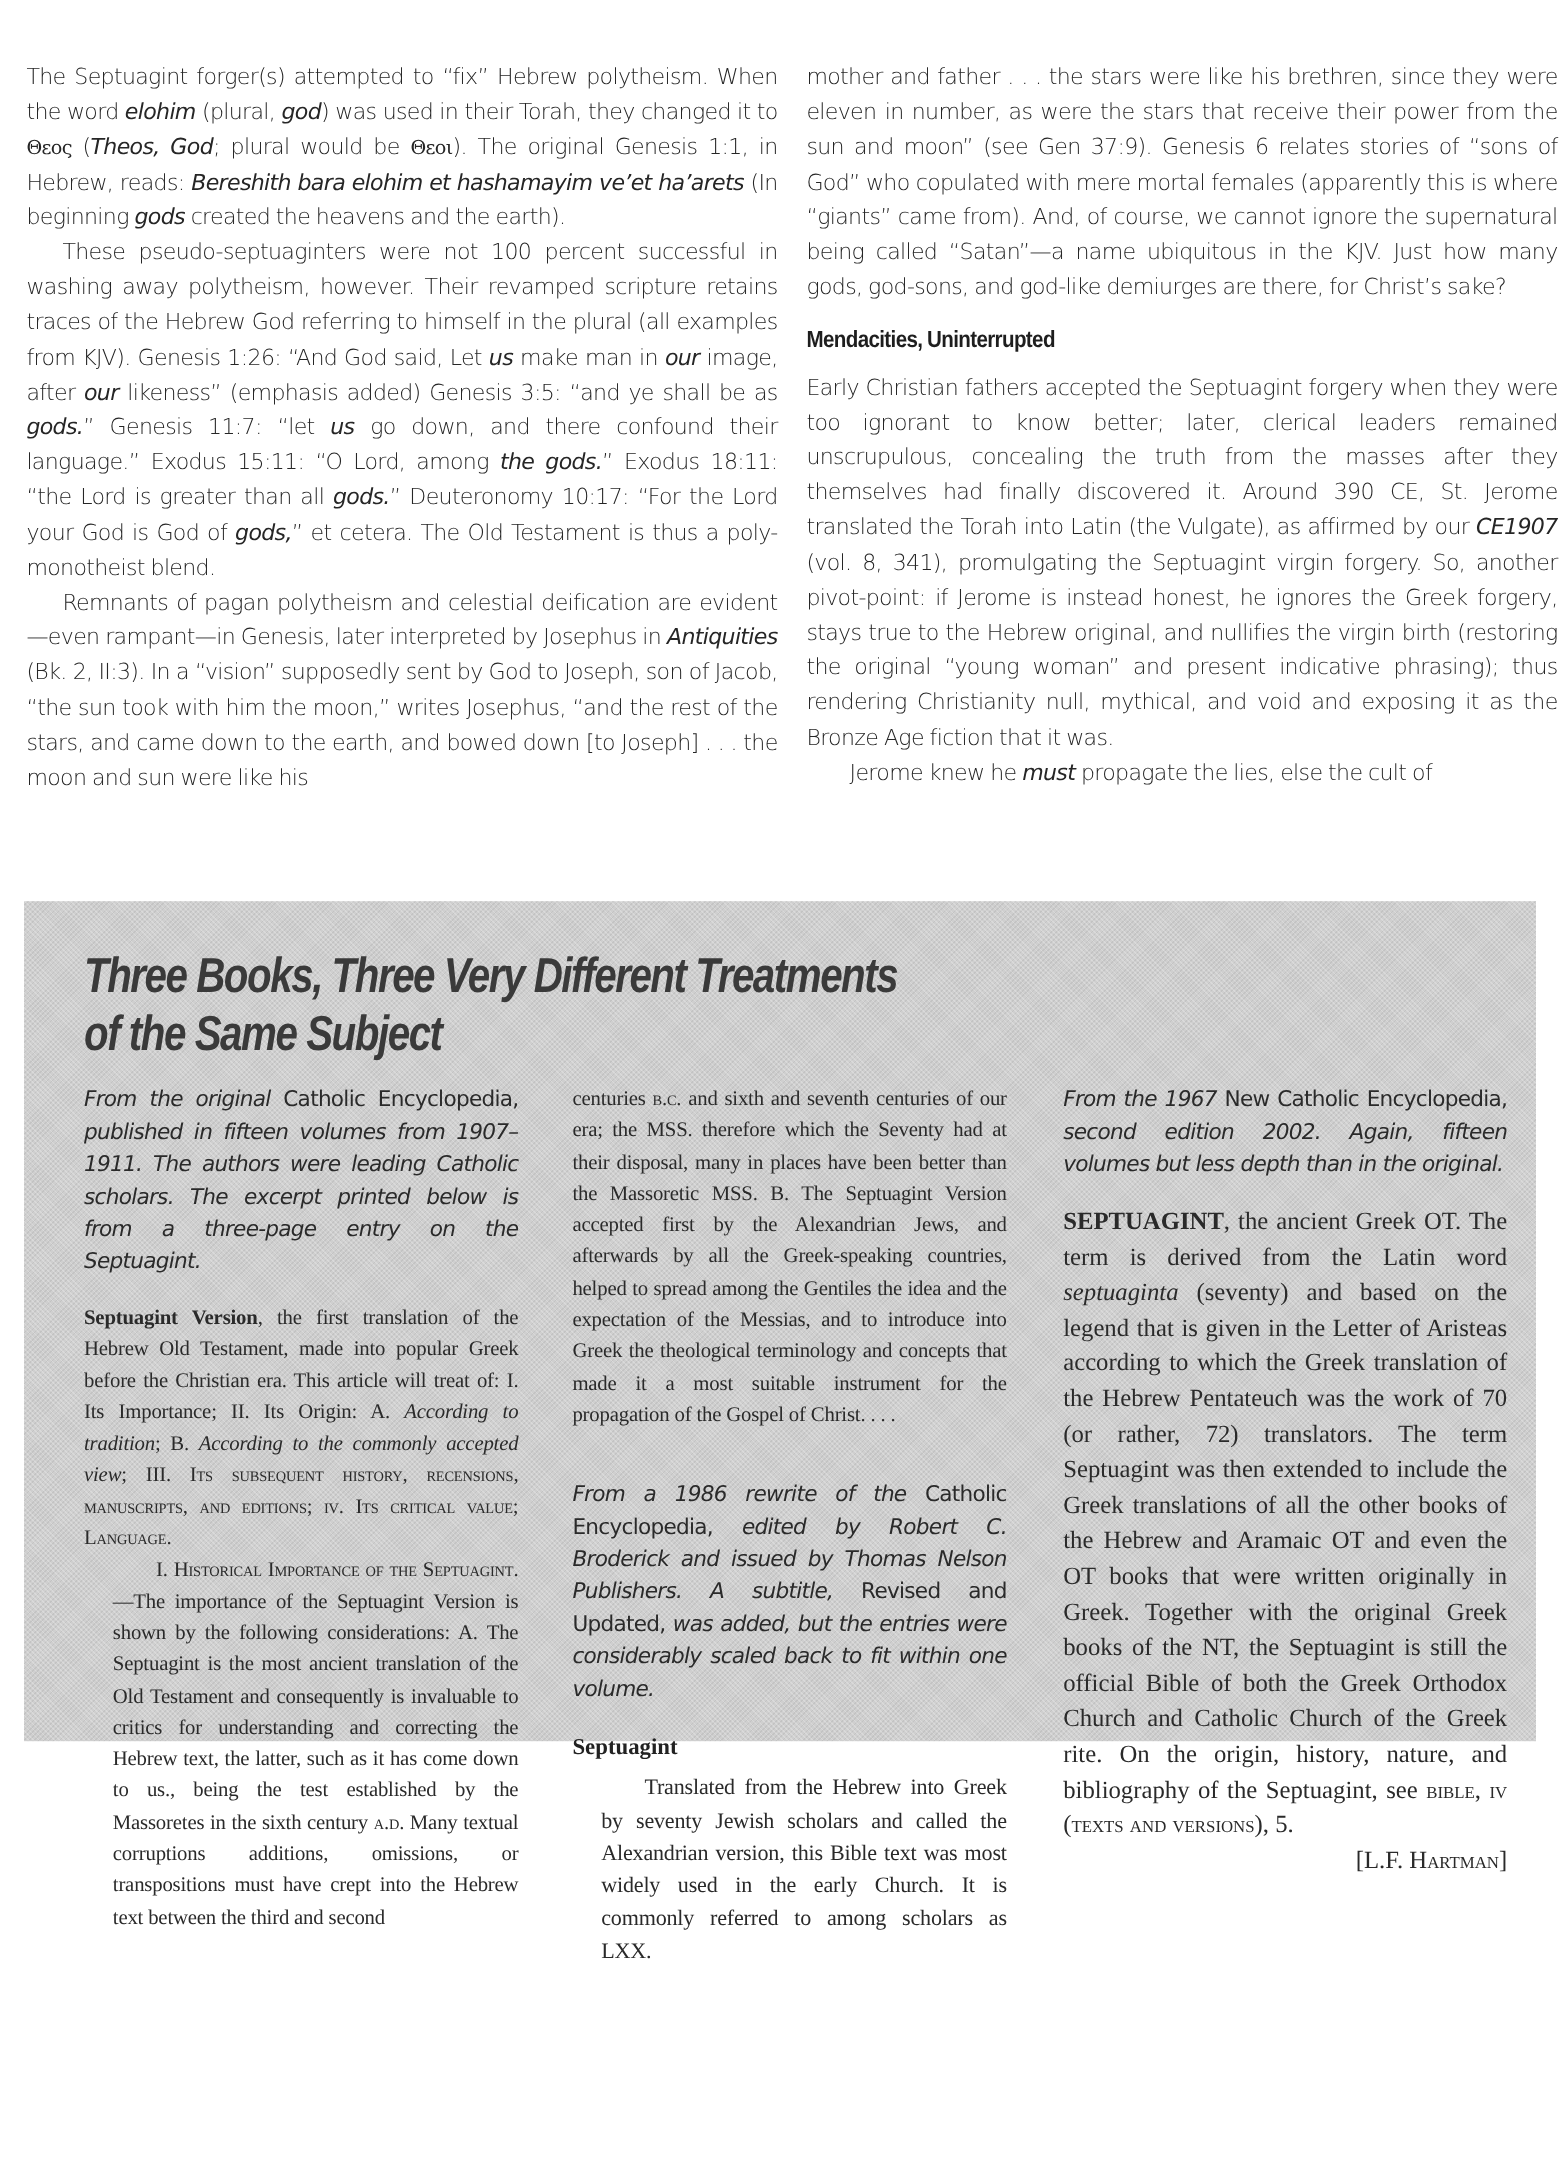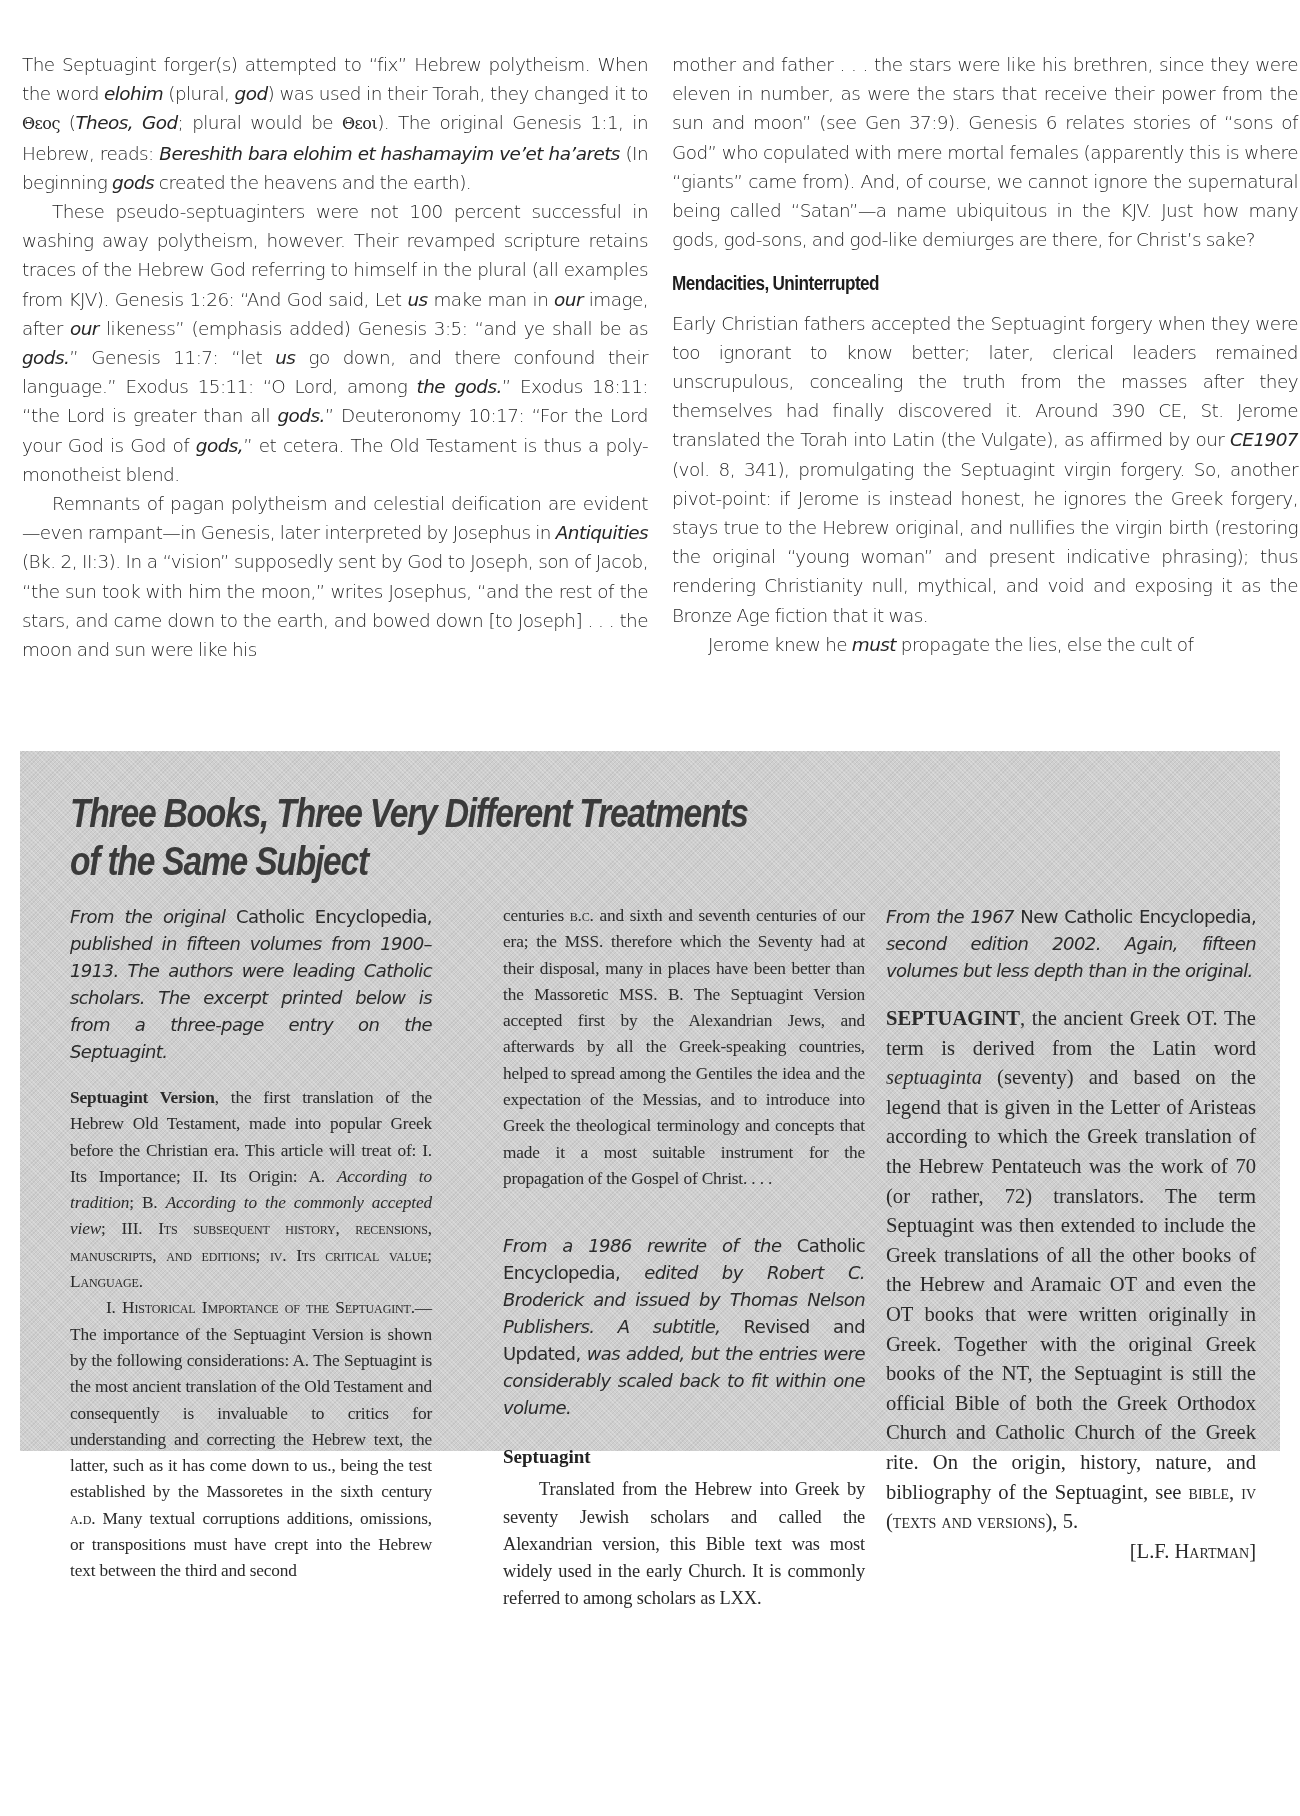--- a/index.html
+++ b/index.html
@@ -31,42 +31,42 @@
   }
   .box-title {
     position: absolute; left: 50px; top: 38px; margin: 0;
     font-family: "Liberation Sans", sans-serif; font-weight: bold; font-style: italic;
     font-size: 41px; line-height: 48px; color: #3a3a3a;
     letter-spacing: -1.5px; transform: scaleX(0.82); transform-origin: left top;
     width: 1100px;
   }
   .box-col { position: absolute; top: 152px; }
   .box-col.c1 { left: 50px; width: 362px; }
-  .box-col.c2 { left: 483px; width: 362px; }
+  .box-col.c2 { left: 457px; width: 362px; }
   .box-col.c3 { left: 866px; width: 370px; }
 
   .intro {
     font-family: "DejaVu Sans", sans-serif; font-size: 18px; line-height: 27px;
     text-align: justify; letter-spacing: -0.6px; color: #2a2a2a; margin: 0;
   }
   .intro em { font-style: italic; }
   .excerpt {
     font-family: "Liberation Serif", serif; font-size: 17.3px; line-height: 26.3px;
     text-align: justify; color: #2a2a2a; margin: 0; letter-spacing: -0.15px;
   }
   .excerpt .sc { font-variant: small-caps; }
   .excerpt.big { font-size: 20.6px; line-height: 29.6px; letter-spacing: 0; }
   .excerpt.tight { font-size: 18.4px; line-height: 27.3px; }
   .c1 .intro { margin-bottom: 20px; }
   .c2 .excerpt-a { margin-bottom: 40px; }
   .c2 .intro { margin-bottom: 25px; }
   .c3 .intro { margin-bottom: 20px; }
   .entry-title { font-weight: bold; }
   .entry-heading { font-family: "Liberation Serif", serif; font-weight: bold; font-size: 19px; margin: 0 0 8px 0; color:#222; }
-  .indent-p { text-indent: 36px; }
+  .indent-p { text-indent: 36px; margin-left: 24px; }
   .signoff { text-align: right; }
 
   .footer {
     position: absolute; left: 28px; top: 1832px; height: 30px;
     display: flex; align-items: baseline; gap: 0;
     color: #2a2a2a;
   }
   .footer .page-num { font-family: "Liberation Sans", sans-serif; font-size: 19px; width: 57px; }
   .footer .mag { font-family: "Liberation Serif", serif; font-variant: small-caps; font-size: 18px; width: 114px; }
   .footer .issue { font-family: "Liberation Serif", serif; font-variant: small-caps; font-size: 18px; width: 172px; }
@@ -85,21 +85,21 @@
   <p>mother and father . . . the stars were like his brethren, since they were eleven in number, as were the stars that receive their power from the sun and moon” (see Gen 37:9). Genesis 6 relates stories of “sons of God” who copulated with mere mortal females (apparently this is where “giants” came from). And, of course, we cannot ignore the supernatural being called “Satan”—a name ubiquitous in the KJV. Just how many gods, god-sons, and god-like demiurges are there, for Christ’s sake?</p>
   <div class="section-heading">Mendacities, Uninterrupted</div>
   <p><span>Early Christian fathers accepted the Septuagint forgery when they were too ignorant to know better; later, clerical leaders remained unscrupulous, concealing the truth from the masses after they themselves had finally discovered it. Around 390 CE, St. Jerome translated the Torah into Latin (the Vulgate), as affirmed by our </span><em>CE1907</em><span> (vol. 8, 341), promulgating the Septuagint virgin forgery. So, another pivot-point: if Jerome is instead honest, he ignores the Greek forgery, stays true to the Hebrew original, and nullifies the virgin birth (restoring the original “young woman” and present indicative phrasing); thus rendering Christianity null, mythical, and void and exposing it as the Bronze Age fiction that it was.</span></p>
   <p class="indent-wide"><span>Jerome knew he </span><em>must</em><span> propagate the lies, else the cult of</span></p>
 </div>
 
 <div class="sidebar-box">
   <h2 class="box-title"><span>Three Books, Three Very Different Treatments</span><br><span>of the Same Subject</span></h2>
 
   <div class="box-col c1">
-    <p class="intro"><em>From the original</em><span> Catholic Encyclopedia, </span><em>published in fifteen volumes from 1900–1913. The authors were leading Catholic scholars. The excerpt printed below is from a three-page entry on the Septuagint.</em></p>
+    <p class="intro"><em>From the original</em><span> Catholic Encyclopedia, </span><em>published in fifteen volumes from 1907–1911. The authors were leading Catholic scholars. The excerpt printed below is from a three-page entry on the Septuagint.</em></p>
     <p class="excerpt"><strong class="entry-title">Septuagint Version</strong><span>, the first translation of the Hebrew Old Testament, made into popular Greek before the Christian era. This article will treat of: I. Its Importance; II. Its Origin: A. </span><em>According to tradition</em><span>; B. </span><em>According to the commonly accepted view</em><span>; III. </span><span class="sc">Its subsequent history, recensions, manuscripts, and editions; iv. Its critical value; Language.</span></p>
     <p class="excerpt indent-p"><span>I. </span><span class="sc">Historical Importance of the Septuagint.</span><span>—The importance of the Septuagint Version is shown by the following considerations: A. The Septuagint is the most ancient translation of the Old Testament and consequently is invaluable to critics for understanding and correcting the Hebrew text, the latter, such as it has come down to us., being the test established by the Massoretes in the sixth century </span><span class="sc">a.d.</span><span> Many textual corruptions additions, omissions, or transpositions must have crept into the Hebrew text between the third and second</span></p>
   </div>
 
   <div class="box-col c2">
     <p class="excerpt excerpt-a"><span>centuries </span><span class="sc">b.c.</span><span> and sixth and seventh centuries of our era; the MSS. therefore which the Seventy had at their disposal, many in places have been better than the Massoretic MSS. B. The Septuagint Version accepted first by the Alexandrian Jews, and afterwards by all the Greek-speaking countries, helped to spread among the Gentiles the idea and the expectation of the Messias, and to introduce into Greek the theological terminology and concepts that made it a most suitable instrument for the propagation of the Gospel of Christ. . . .</span></p>
     <p class="intro"><em>From a 1986 rewrite of the</em><span> Catholic Encyclopedia, </span><em>edited by Robert C. Broderick and issued by Thomas Nelson Publishers. A subtitle,</em><span> Revised and Updated, </span><em>was added, but the entries were considerably scaled back to fit within one volume.</em></p>
     <div class="entry-heading">Septuagint</div>
     <p class="excerpt tight indent-p">Translated from the Hebrew into Greek by seventy Jewish scholars and called the Alexandrian version, this Bible text was most widely used in the early Church. It is commonly referred to among scholars as LXX.</p>
   </div>

